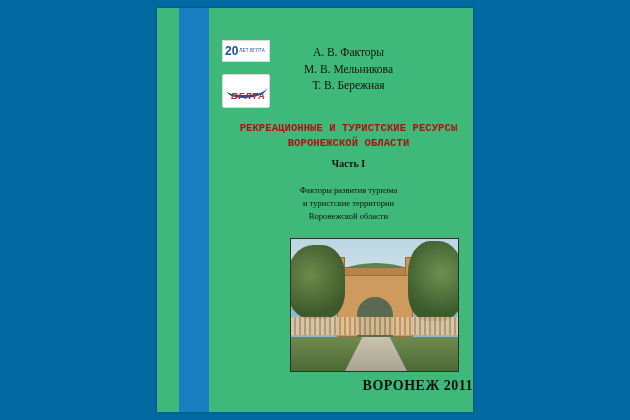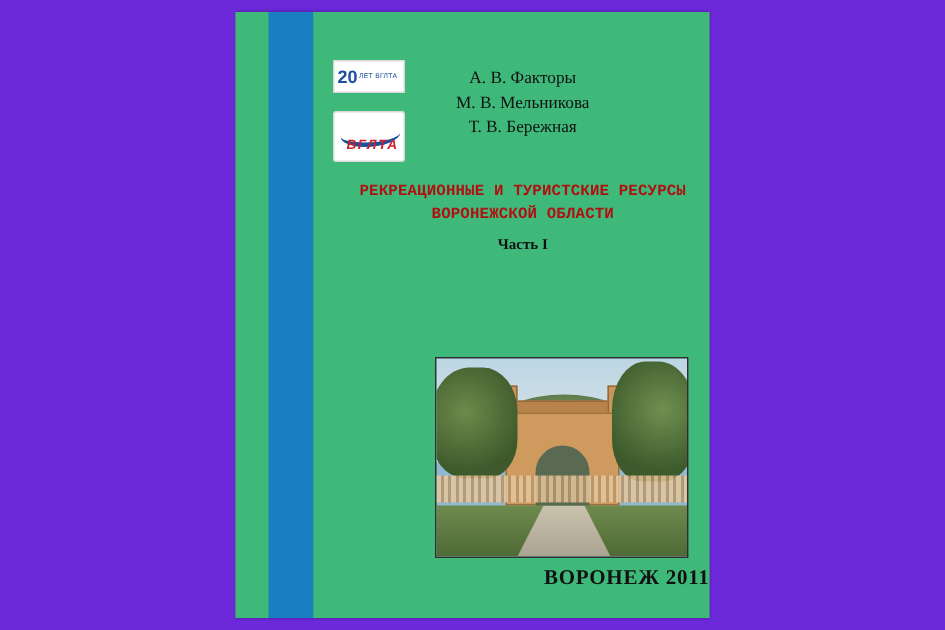--- a/index.html
+++ b/index.html
@@ -9,21 +9,21 @@
     width: 630px;
     height: 420px;
     overflow: hidden;
     font-family: "Liberation Serif", serif;
   }
 
   .page {
     position: relative;
     width: 630px;
     height: 420px;
-    background: #6d28d9;
+    background: #0369a1;
   }
 
   
   .cover {
     position: absolute;
     left: 157px;
     top: 8px;
     width: 316px;
     height: 404px;
     background: #3fb97a;
@@ -331,20 +331,25 @@
         <div class="author-line">Т. В. Бережная</div>
       </div>
 
       <div class="title-block">
         <div class="title-line">РЕКРЕАЦИОННЫЕ И ТУРИСТСКИЕ РЕСУРСЫ</div>
         <div class="title-line">ВОРОНЕЖСКОЙ ОБЛАСТИ</div>
       </div>
 
       <div class="part">Часть I</div>
 
+      <div class="subtitle">
+        <div class="subtitle-line">Факторы развития туризма</div>
+        <div class="subtitle-line">и туристские территории</div>
+        <div class="subtitle-line">Воронежской области</div>
+      </div>
 
       <div class="photo">
         <div class="sky"></div>
         <div class="trees-far"></div>
         <div class="gate-roof"></div>
         <div class="gate-tower-l"></div>
         <div class="gate-tower-r"></div>
         <div class="gate"></div>
         <div class="gate-arch"></div>
         <div class="trees-left"></div>

